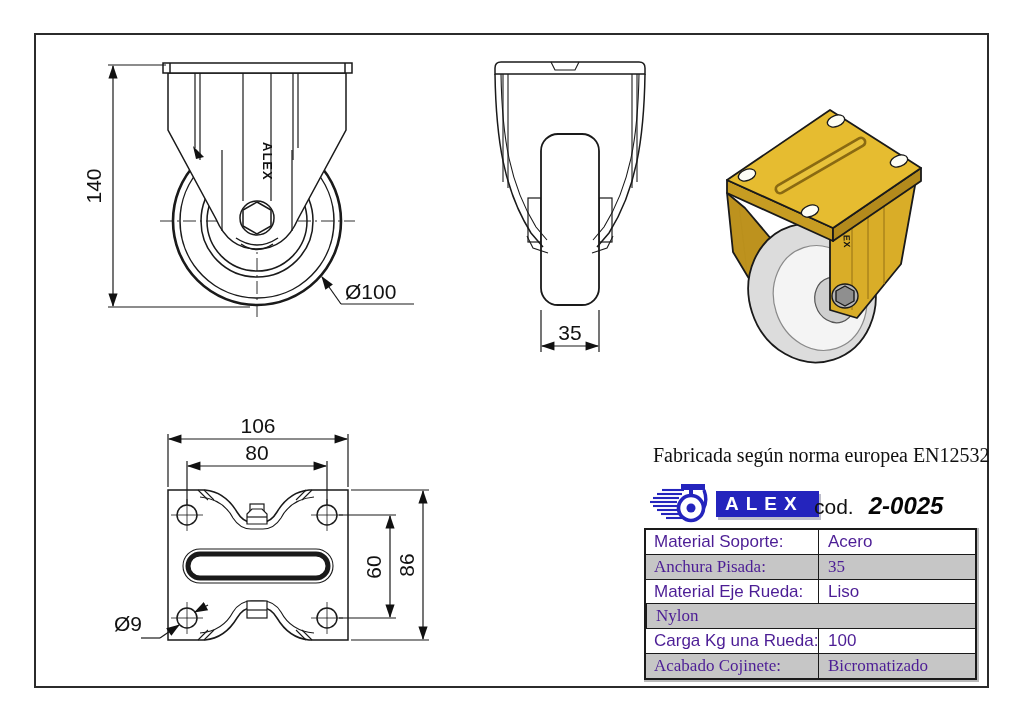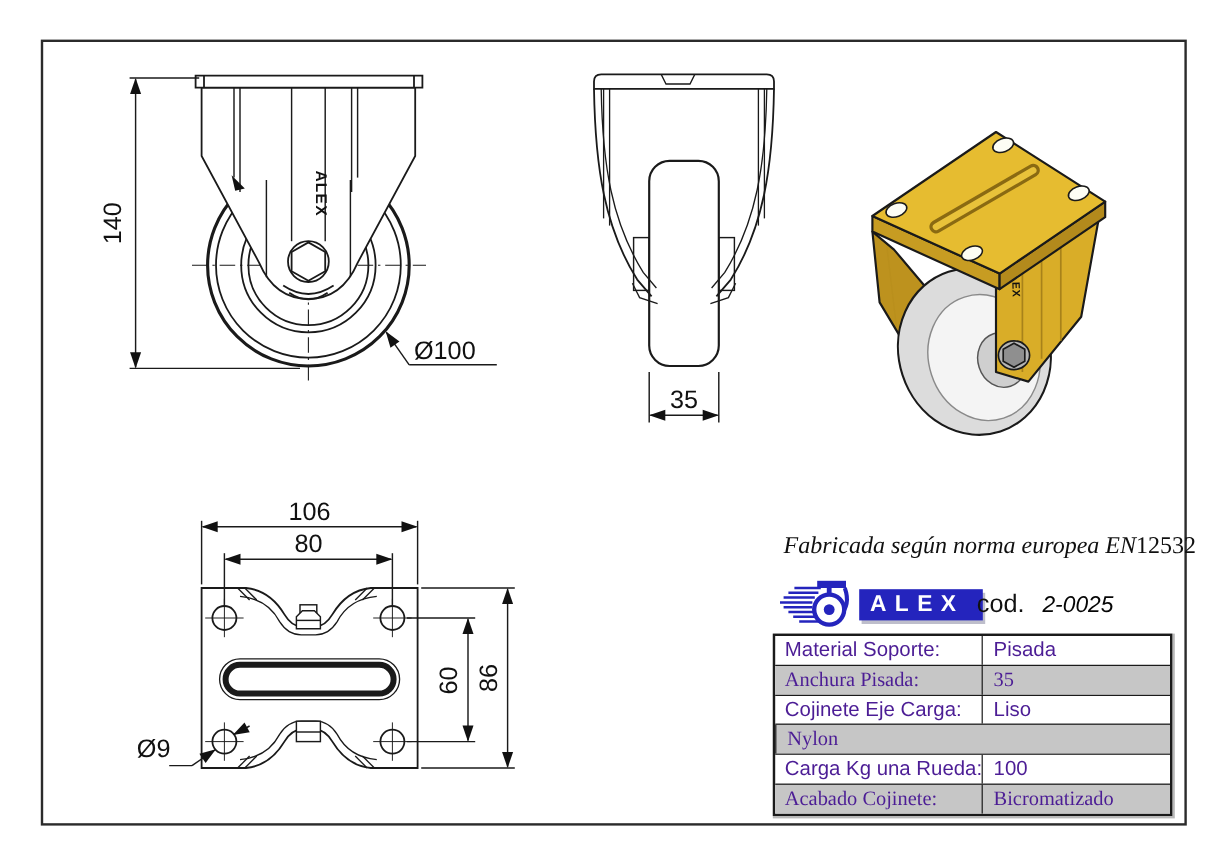--- a/index.html
+++ b/index.html
@@ -5,30 +5,30 @@
   html,body{margin:0;padding:0;background:#fff;}
   .sheet{position:relative;width:1024px;height:723px;background:#ffffff;overflow:hidden;
          font-family:"Liberation Sans",sans-serif;}
   .frame{position:absolute;left:34px;top:33px;width:951px;height:651px;border:2px solid #2b2b2b;}
   svg.lineart{position:absolute;left:0;top:0;}
   svg.lineart text{font-family:"Liberation Sans",sans-serif;fill:#111;}
 
   
   .norm-note{position:absolute;left:653px;top:444px;width:330px;font-family:"Liberation Serif",serif;
              font-size:20px;color:#101010;white-space:nowrap;}
-  .norm-note .it{font-style:italic;}
+  .norm-note .it{}
   .brand-row{position:absolute;left:648px;top:482px;width:330px;height:42px;}
   .logo-icon{position:absolute;left:0;top:0;}
   .logo-box{position:absolute;left:68px;top:9px;width:103px;height:26px;background:#2424bd;
             box-shadow:2px 3px 0 rgba(110,110,140,.45);}
   .logo-box span{display:block;color:#fff;font-weight:bold;font-size:19px;letter-spacing:7px;
                  line-height:26px;padding-left:9px;}
   .cod-line{position:absolute;left:166px;top:10px;display:flex;align-items:baseline;}
   .cod-label{font-size:21px;color:#111;}
-  .cod-value{font-size:19px;font-weight:normal;font-style:italic;margin-left:15px;color:#050505;}
+  .cod-value{font-size:24px;font-weight:bold;font-style:italic;margin-left:15px;color:#050505;}
 
   .spec{position:absolute;left:644px;top:528px;width:329px;border:2px solid #1a1a1a;
         background:#fff;box-shadow:1px 1px 0 1px #b9b9b9;}
   .trow{display:grid;grid-template-columns:172px 1fr;height:23.8px;}
   .trow + .trow{border-top:1.6px solid #1a1a1a;}
   .tcell{font-size:17px;line-height:23.5px;color:#4c1d95;padding-left:8px;white-space:nowrap;overflow:hidden;}
   .tval{border-left:1.6px solid #1a1a1a;padding-left:9px;}
   .alt{background:#c6c6c6;font-family:"Liberation Serif",serif;}
 </style>
 </head>
@@ -281,28 +281,28 @@
     </div>
     <div class="cod-line">
       <span class="cod-label">cod.</span>
       <span class="cod-value">2-0025</span>
     </div>
   </div>
 
   <div class="spec">
     <div class="trow">
       <div class="tcell">Material Soporte:</div>
-      <div class="tcell tval">Pisada</div>
+      <div class="tcell tval">Acero</div>
     </div>
     <div class="trow alt">
       <div class="tcell">Anchura Pisada:</div>
       <div class="tcell tval">35</div>
     </div>
     <div class="trow">
-      <div class="tcell">Cojinete Eje Carga:</div>
+      <div class="tcell">Material Eje Rueda:</div>
       <div class="tcell tval">Liso</div>
     </div>
     <div class="trow alt">
       <div class="tcell tval">Nylon</div>
     </div>
     <div class="trow">
       <div class="tcell">Carga Kg una Rueda:</div>
       <div class="tcell tval">100</div>
     </div>
     <div class="trow alt">

